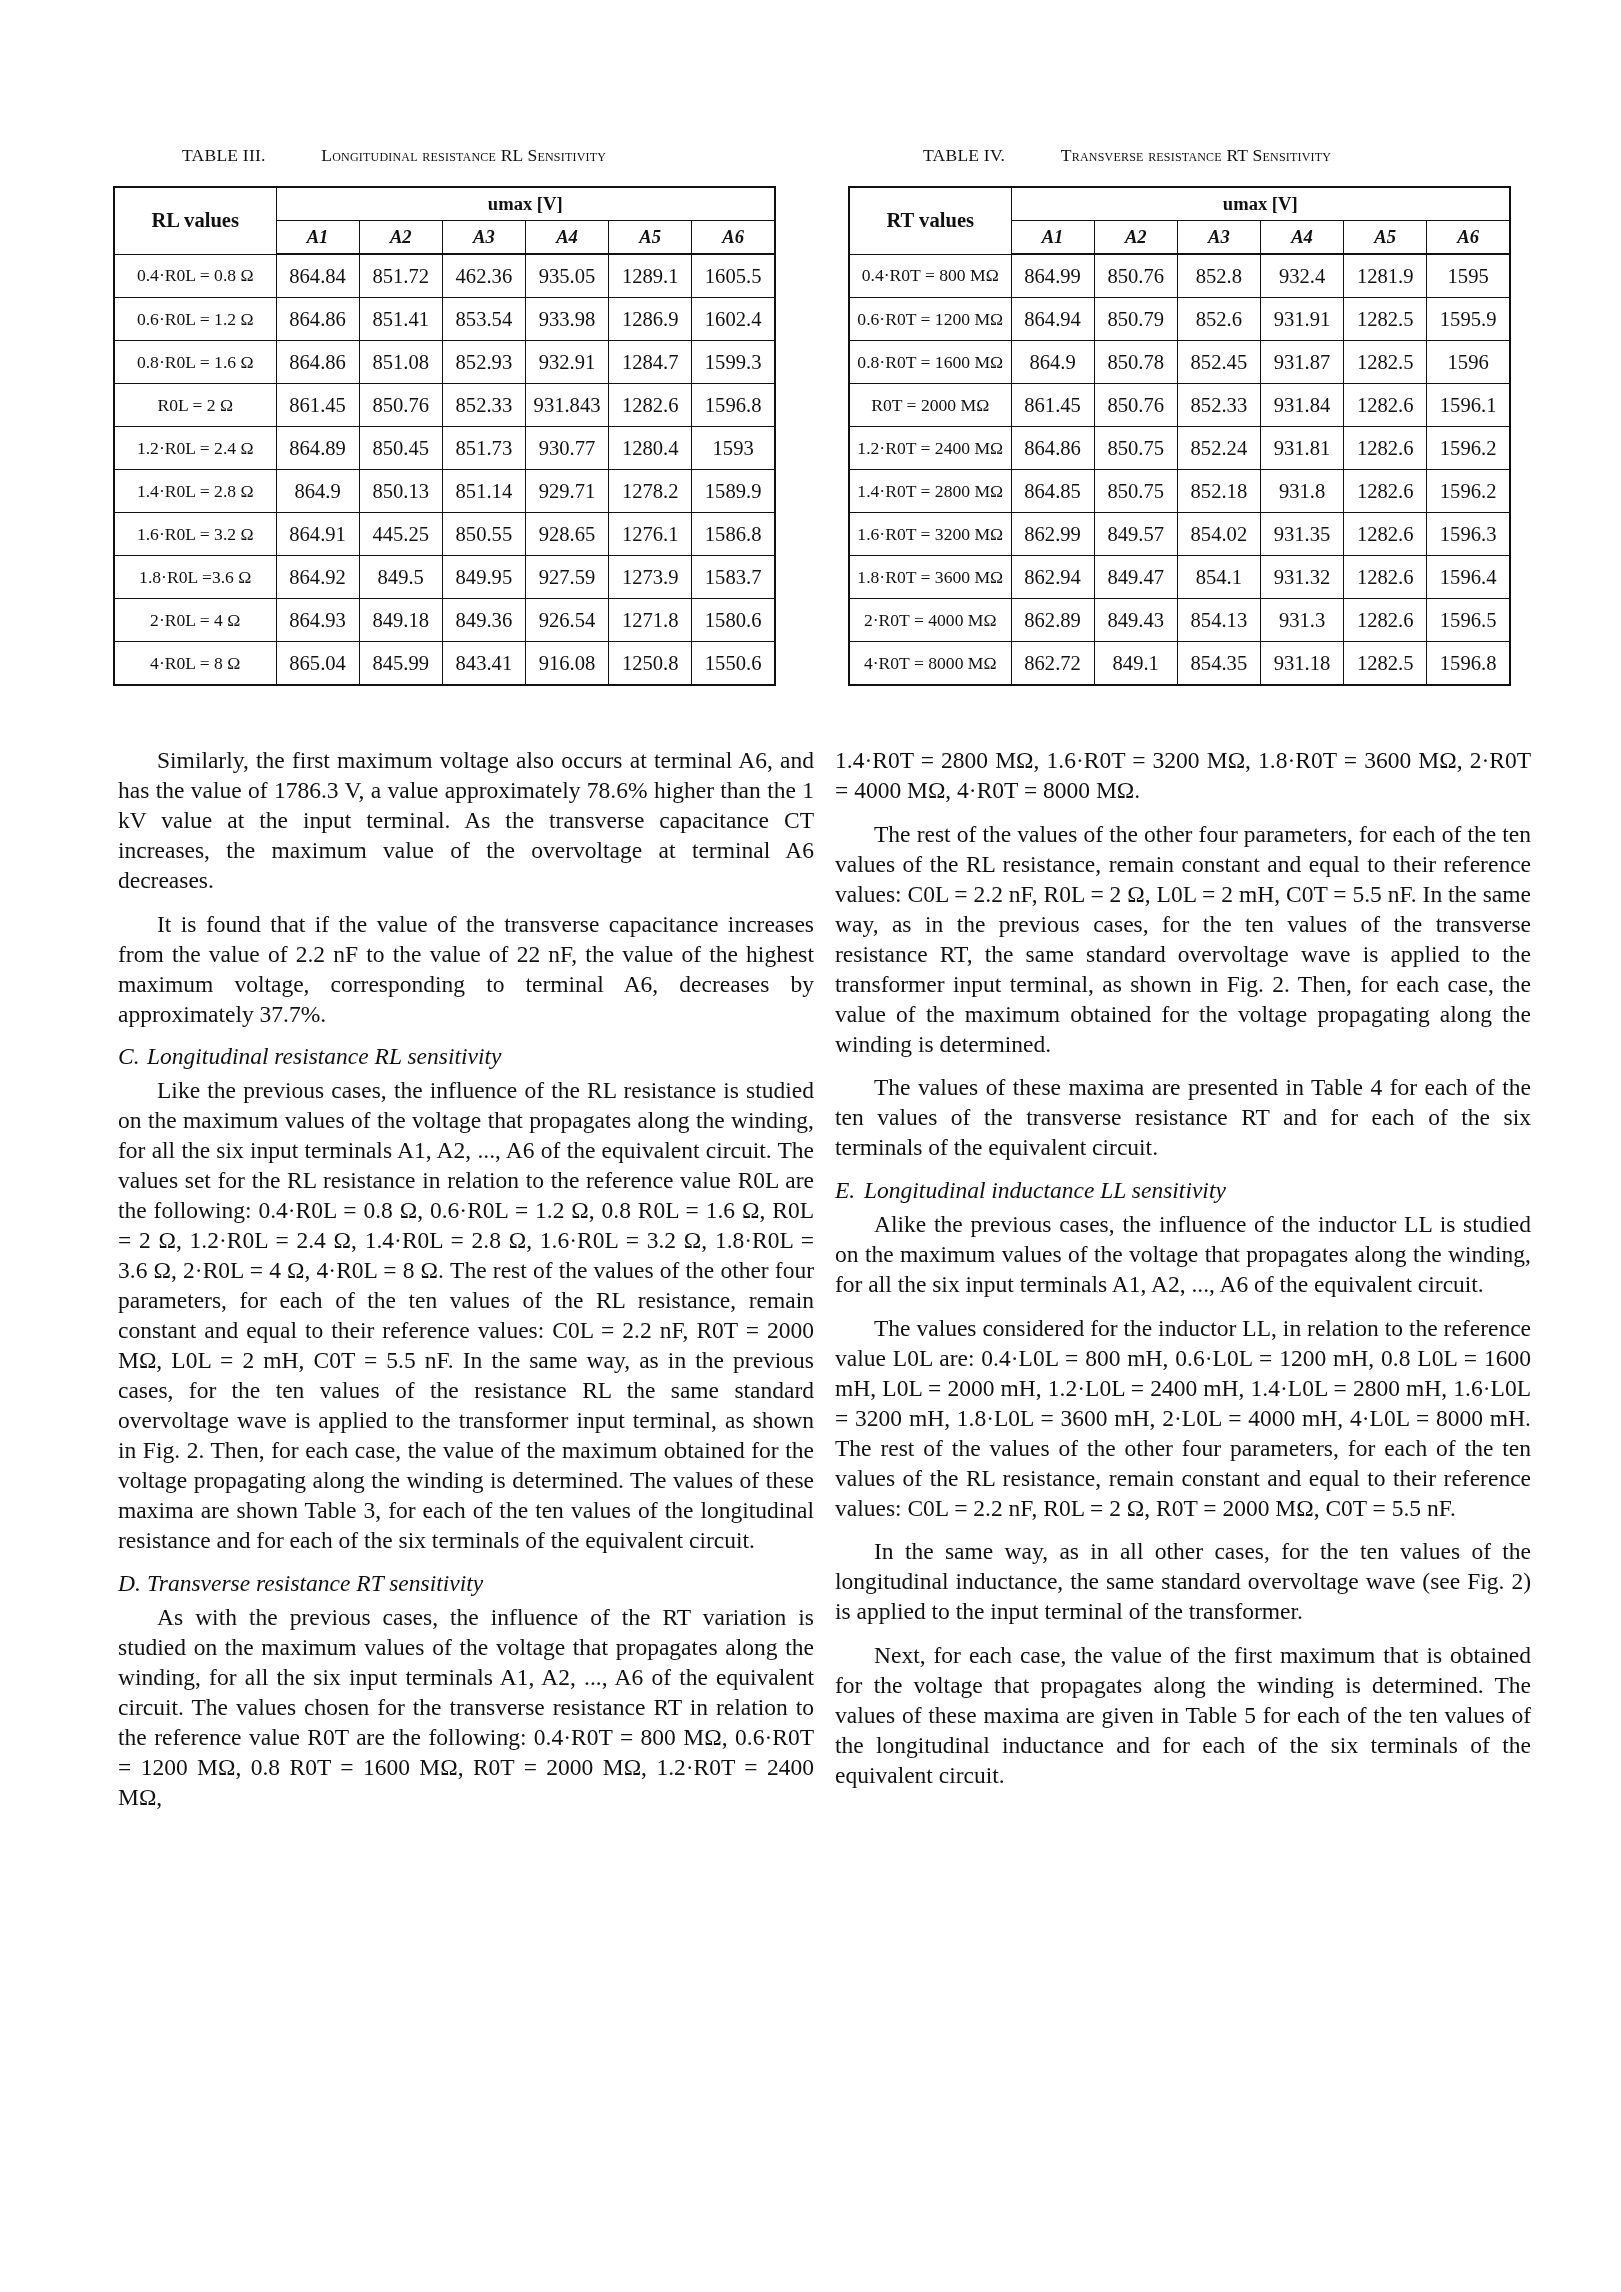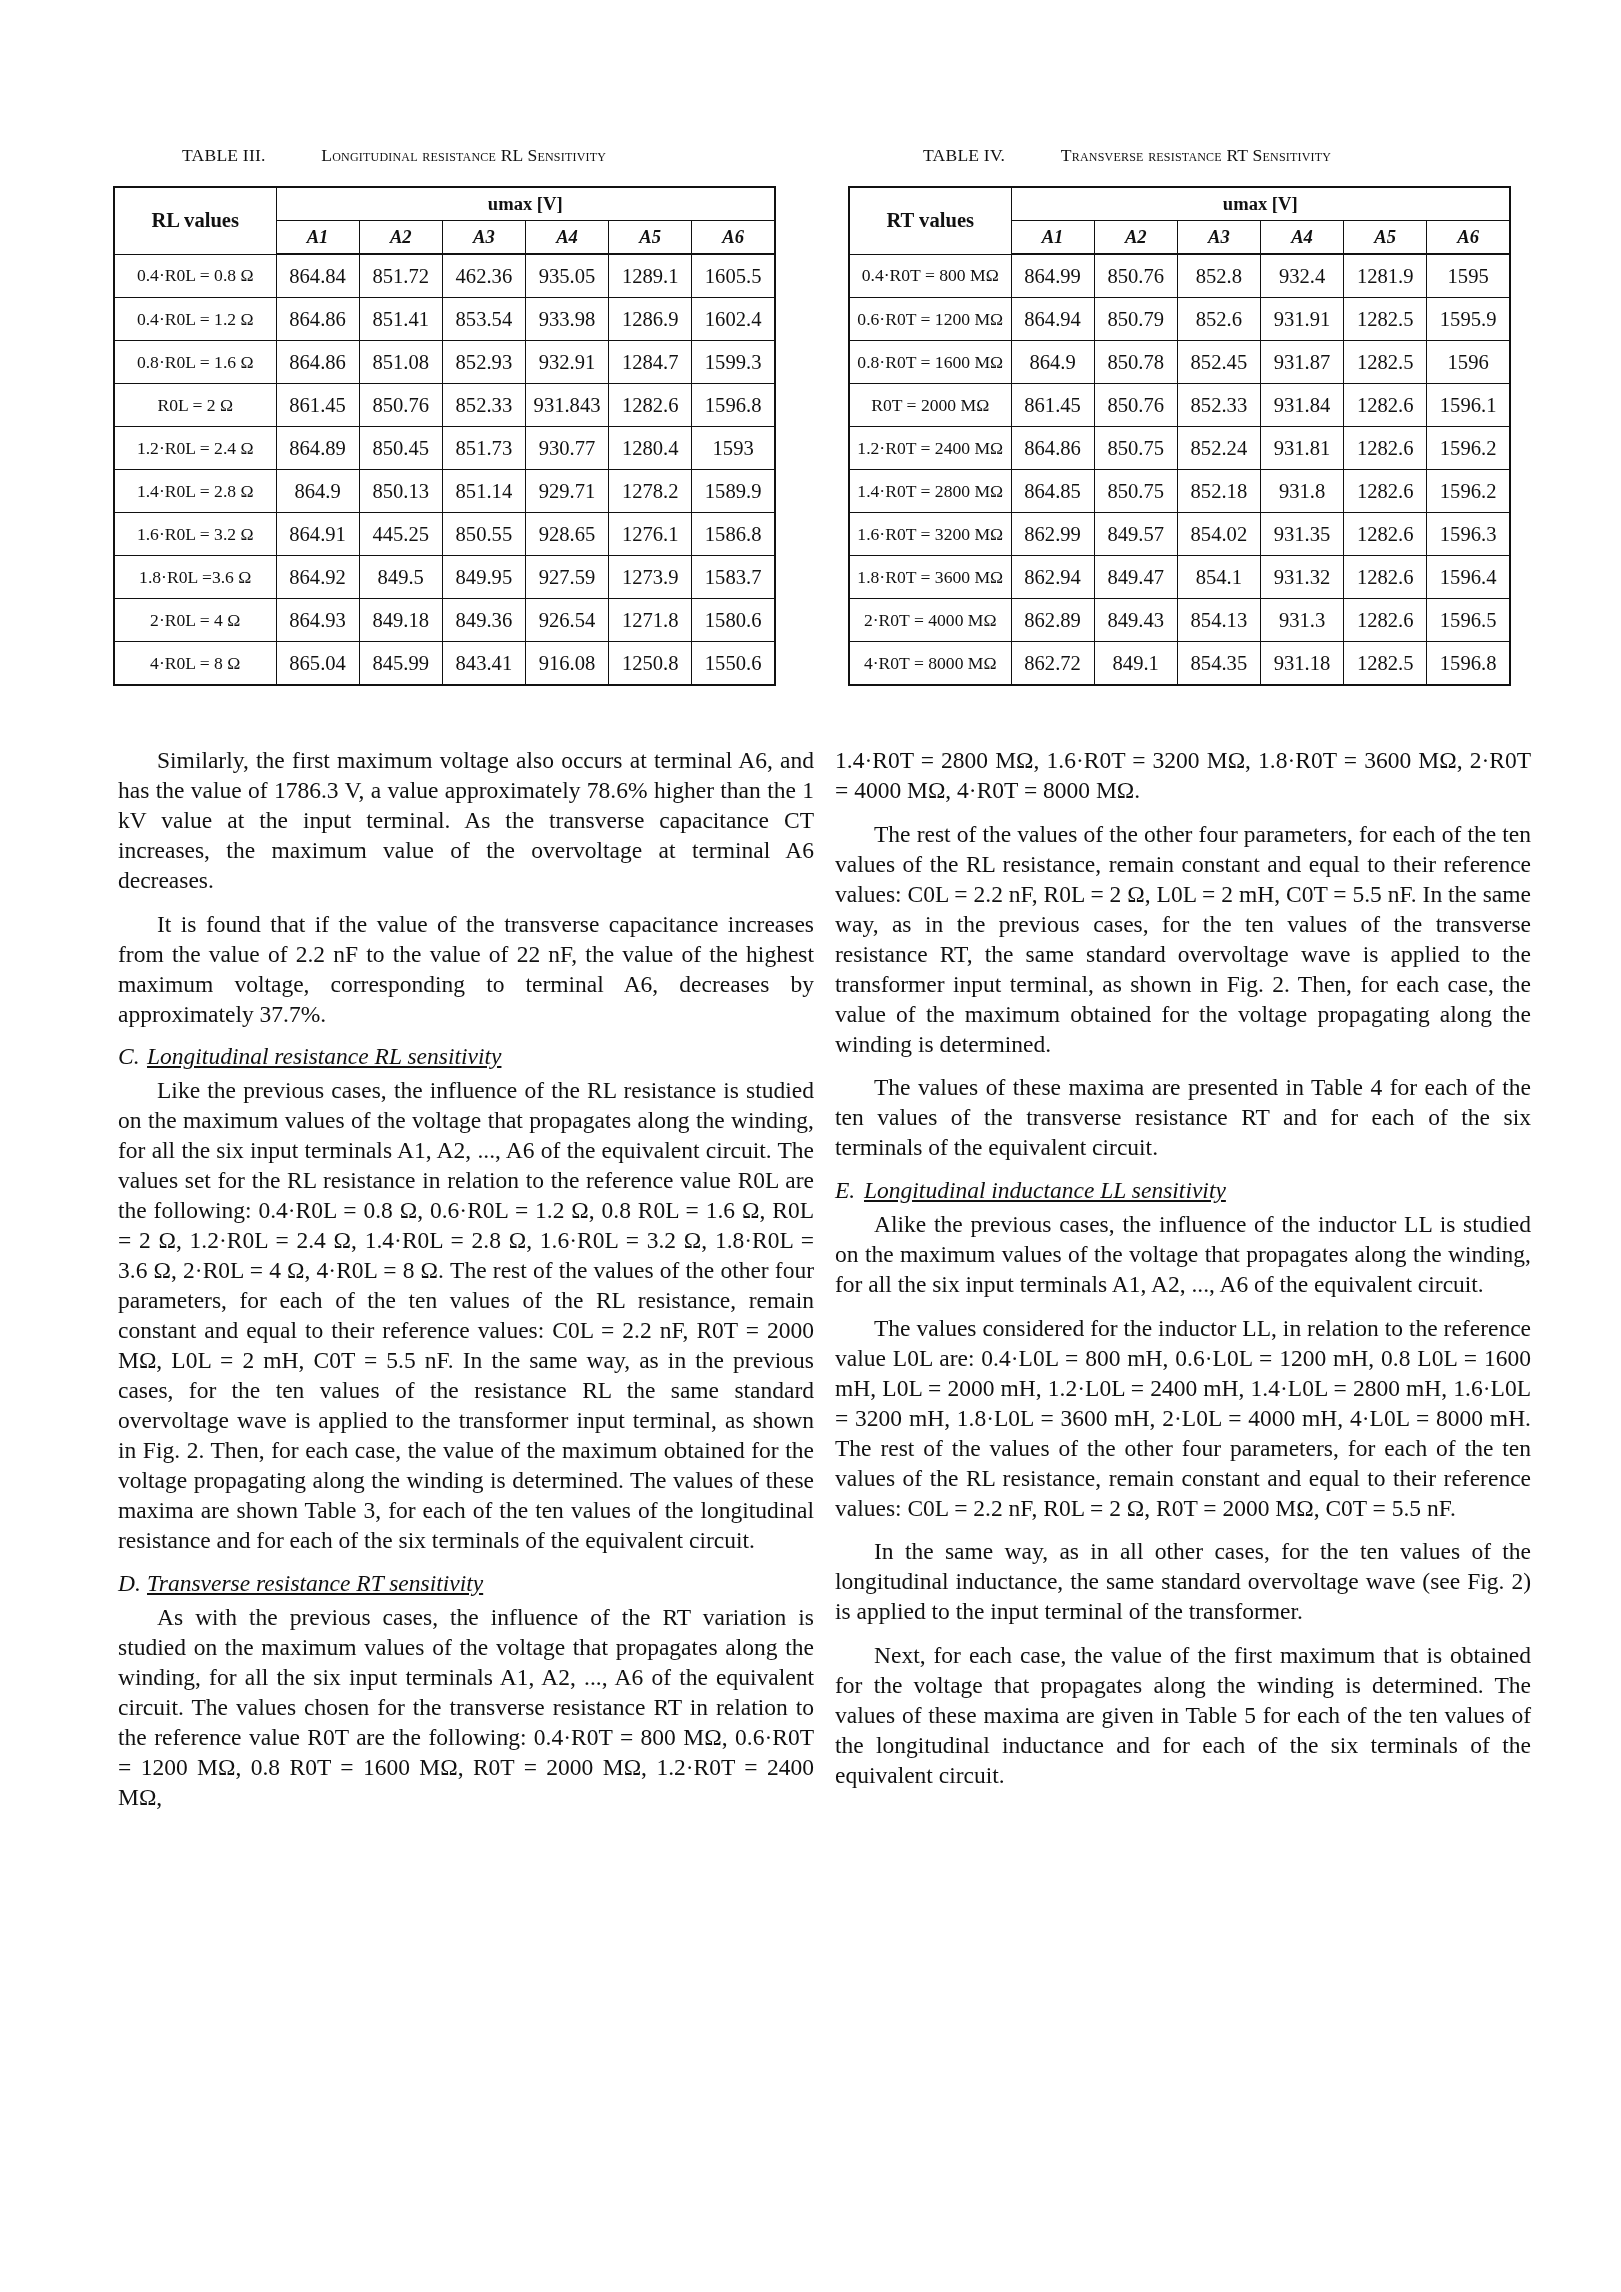--- a/index.html
+++ b/index.html
@@ -13,21 +13,21 @@
   .tbl { border:2.9px solid #111; }
   .tbl th { font-weight:bold; }
   .tbl tr.h1 th { height:32px; }
   .tbl tr.h2 th { height:32px; font-style:italic; border-bottom:2.9px solid #111; }
   .tbl tr.data td { height:42px; }
   .tbl td.lab { font-size:17.6px; white-space:nowrap; overflow:hidden; }
   .tbl .rv { font-size:20.6px; }
   .col { position:absolute; top:745px; width:696px; font-size:23.5px; line-height:30px; text-align:justify; }
   .col p { margin:0 0 13.7px 0; text-indent:39px; }
   .col p.noind { text-indent:0; }
-  .col h3 { margin:5.9px 0 3.9px 0; font-size:23.5px; font-weight:normal; font-style:italic; line-height:29px;text-decoration:underline; }
+  .col h3 { margin:5.9px 0 3.9px 0; font-size:23.5px; font-weight:normal; font-style:italic; line-height:29px; }
   .col h3 .ltr { display:inline-block; width:29px; }
 </style>
 </head>
 <body>
 
 <div class="caption" style="left:182px;">
   <span class="num">TABLE III.</span>
   <span class="sc">Longitudinal resistance RL Sensitivity</span>
 </div>
 
@@ -57,21 +57,21 @@
   <tr class="data">
         <td class="lab">0.4·R0L = 0.8 Ω</td>
         <td class="rv">864.84</td>
         <td class="rv">851.72</td>
         <td class="rv">462.36</td>
         <td class="rv">935.05</td>
         <td class="rv">1289.1</td>
         <td class="rv">1605.5</td>
       </tr>
       <tr class="data">
-        <td class="lab">0.4·R0L = 1.2 Ω</td>
+        <td class="lab">0.6·R0L = 1.2 Ω</td>
         <td class="rv">864.86</td>
         <td class="rv">851.41</td>
         <td class="rv">853.54</td>
         <td class="rv">933.98</td>
         <td class="rv">1286.9</td>
         <td class="rv">1602.4</td>
       </tr>
       <tr class="data">
         <td class="lab">0.8·R0L = 1.6 Ω</td>
         <td class="rv">864.86</td>

